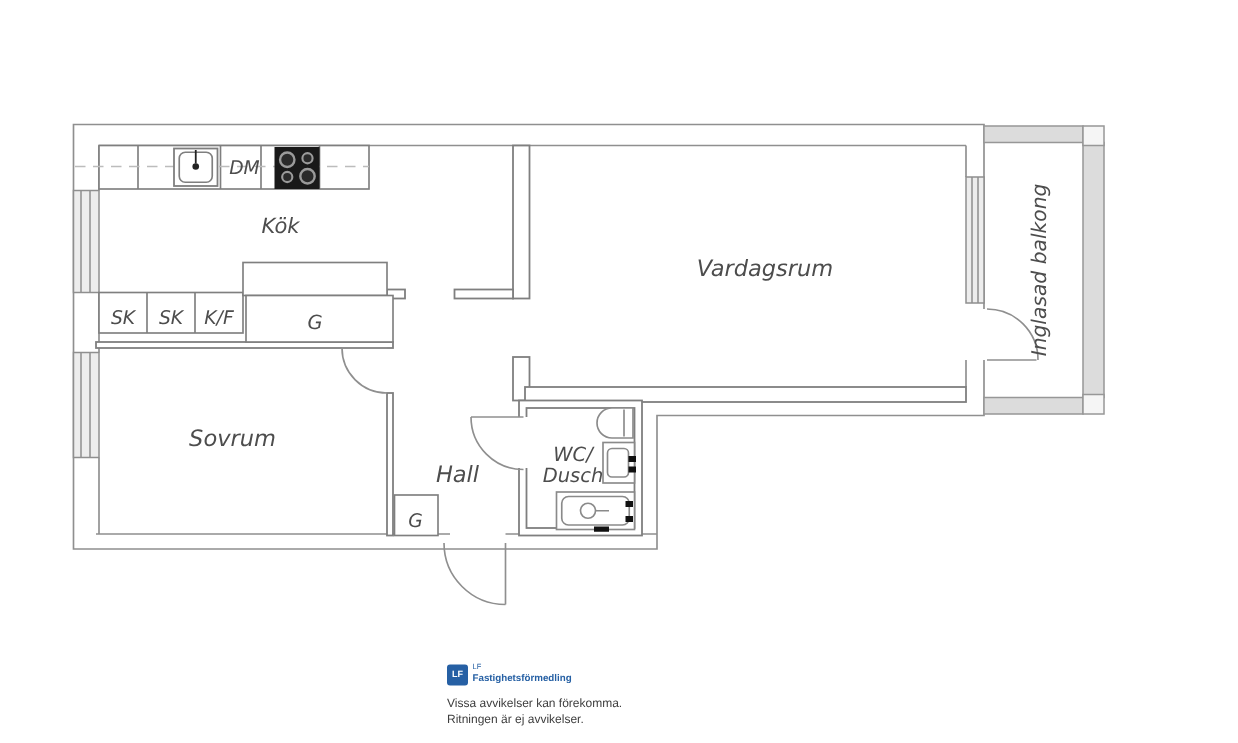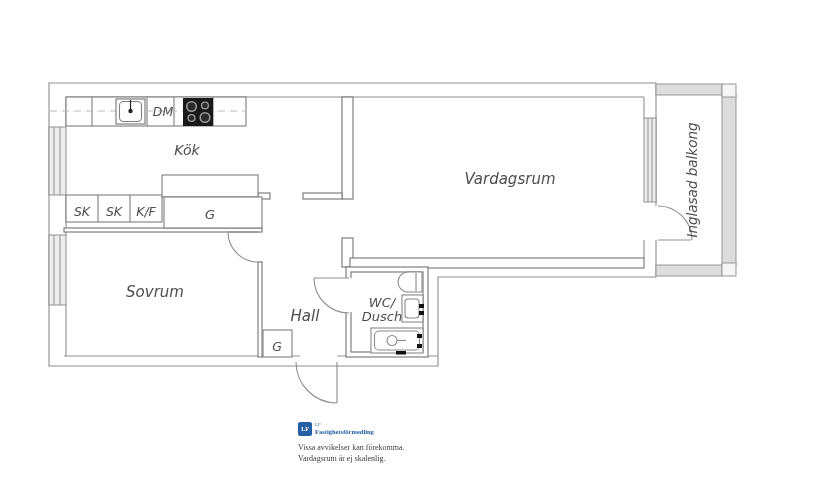--- a/index.html
+++ b/index.html
@@ -9,22 +9,22 @@
     background:#ffffff;
     font-family:"DejaVu Sans", sans-serif;
     overflow:hidden;
   }
   svg text{
     fill:#4d4d4d;
     font-family:"DejaVu Sans", sans-serif;
     font-style:italic;
   }
   .footer{
-    position:absolute;left:298px;top:422px;
-    font-family:Liberation Serif, serif;
+    position:absolute;left:298px;top:443px;
+    font-family:Liberation Sans, sans-serif;
   }
   .logo-row{display:flex;align-items:flex-start;}
   .logo-sq{
     width:14px;height:14px;border-radius:2px;
     background:#2660a4;color:#ffffff;
     font-size:6px;font-weight:bold;
     display:flex;align-items:center;justify-content:center;
   }
   .logo-text{margin-left:3px;color:#2660a4;line-height:1.15;}
   .logo-line1{font-size:5px;}
@@ -177,17 +177,17 @@
   <div class="footer">
     <div class="logo-row">
       <div class="logo-sq">LF</div>
       <div class="logo-text">
         <div class="logo-line1">LF</div>
         <div class="logo-line2">Fastighetsförmedling</div>
       </div>
     </div>
     <div class="disclaimer">
       <div>Vissa avvikelser kan förekomma.</div>
-      <div>Vardagsrum är ej skalenlig.</div>
+      <div>Ritningen är ej avvikelser.</div>
     </div>
   </div>
 
 </div>
 
 </body></html>

